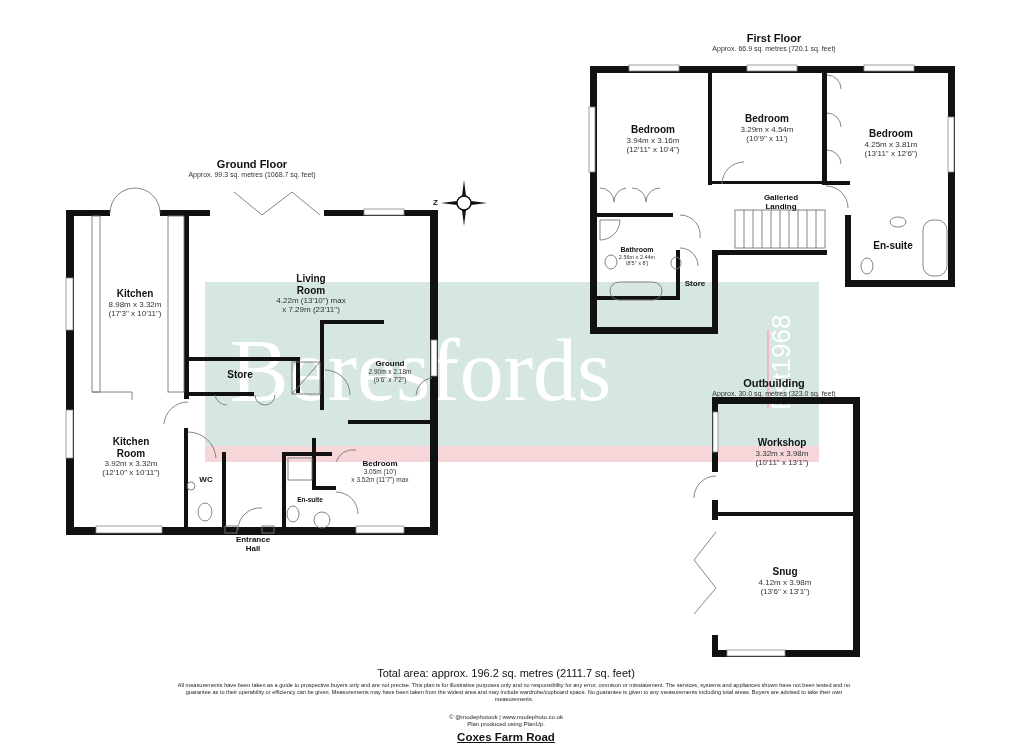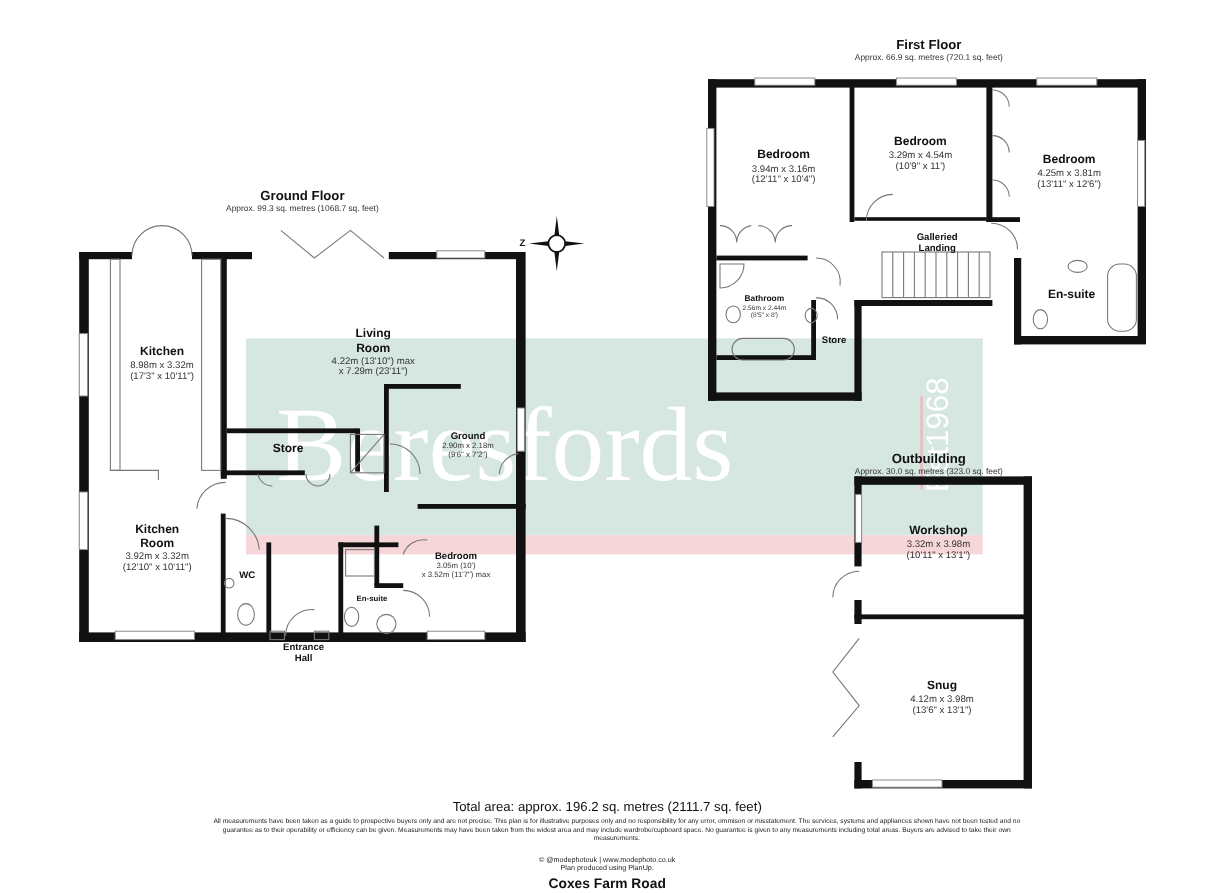--- a/index.html
+++ b/index.html
@@ -8,21 +8,21 @@
     .lbl { position: absolute; text-align: center; line-height: 1.15; white-space: nowrap; transform: translateX(-50%); }
     .floor-title { font-weight: bold; font-size: 11px; }
     .floor-area { font-size: 7px; color: #333; }
     .room-name { font-weight: bold; font-size: 10px; }
     .room-name.sm { font-size: 8px; }
     .room-dim { font-size: 8px; color: #333; }
     .room-dim.sm { font-size: 6.5px; }
     .total-area { font-size: 11px; }
     .disclaimer { position: absolute; font-size: 5.6px; color: #222; text-align: center; line-height: 1.25; white-space: normal; }
     .credit { font-size: 6px; color: #222; }
-    .address { font-weight: bold; font-size: 11.5px; }
+    .address { font-weight: bold; font-size: 11.5px; text-decoration: underline; }
     .compass-n { position: absolute; font-size: 8px; font-weight: bold; }
   </style>
 </head>
 <body>
 
 <svg id="plan-svg" viewBox="0 0 1024 744" xmlns="http://www.w3.org/2000/svg">
 
   <rect x="205" y="282" width="614" height="164" fill="#d6e6e0"></rect>
   <rect x="205" y="446" width="614" height="16" fill="#f6d6d8"></rect>
   <text x="230" y="400" font-family="Liberation Serif, serif" font-size="88" fill="#ffffff">Beresfords</text>

